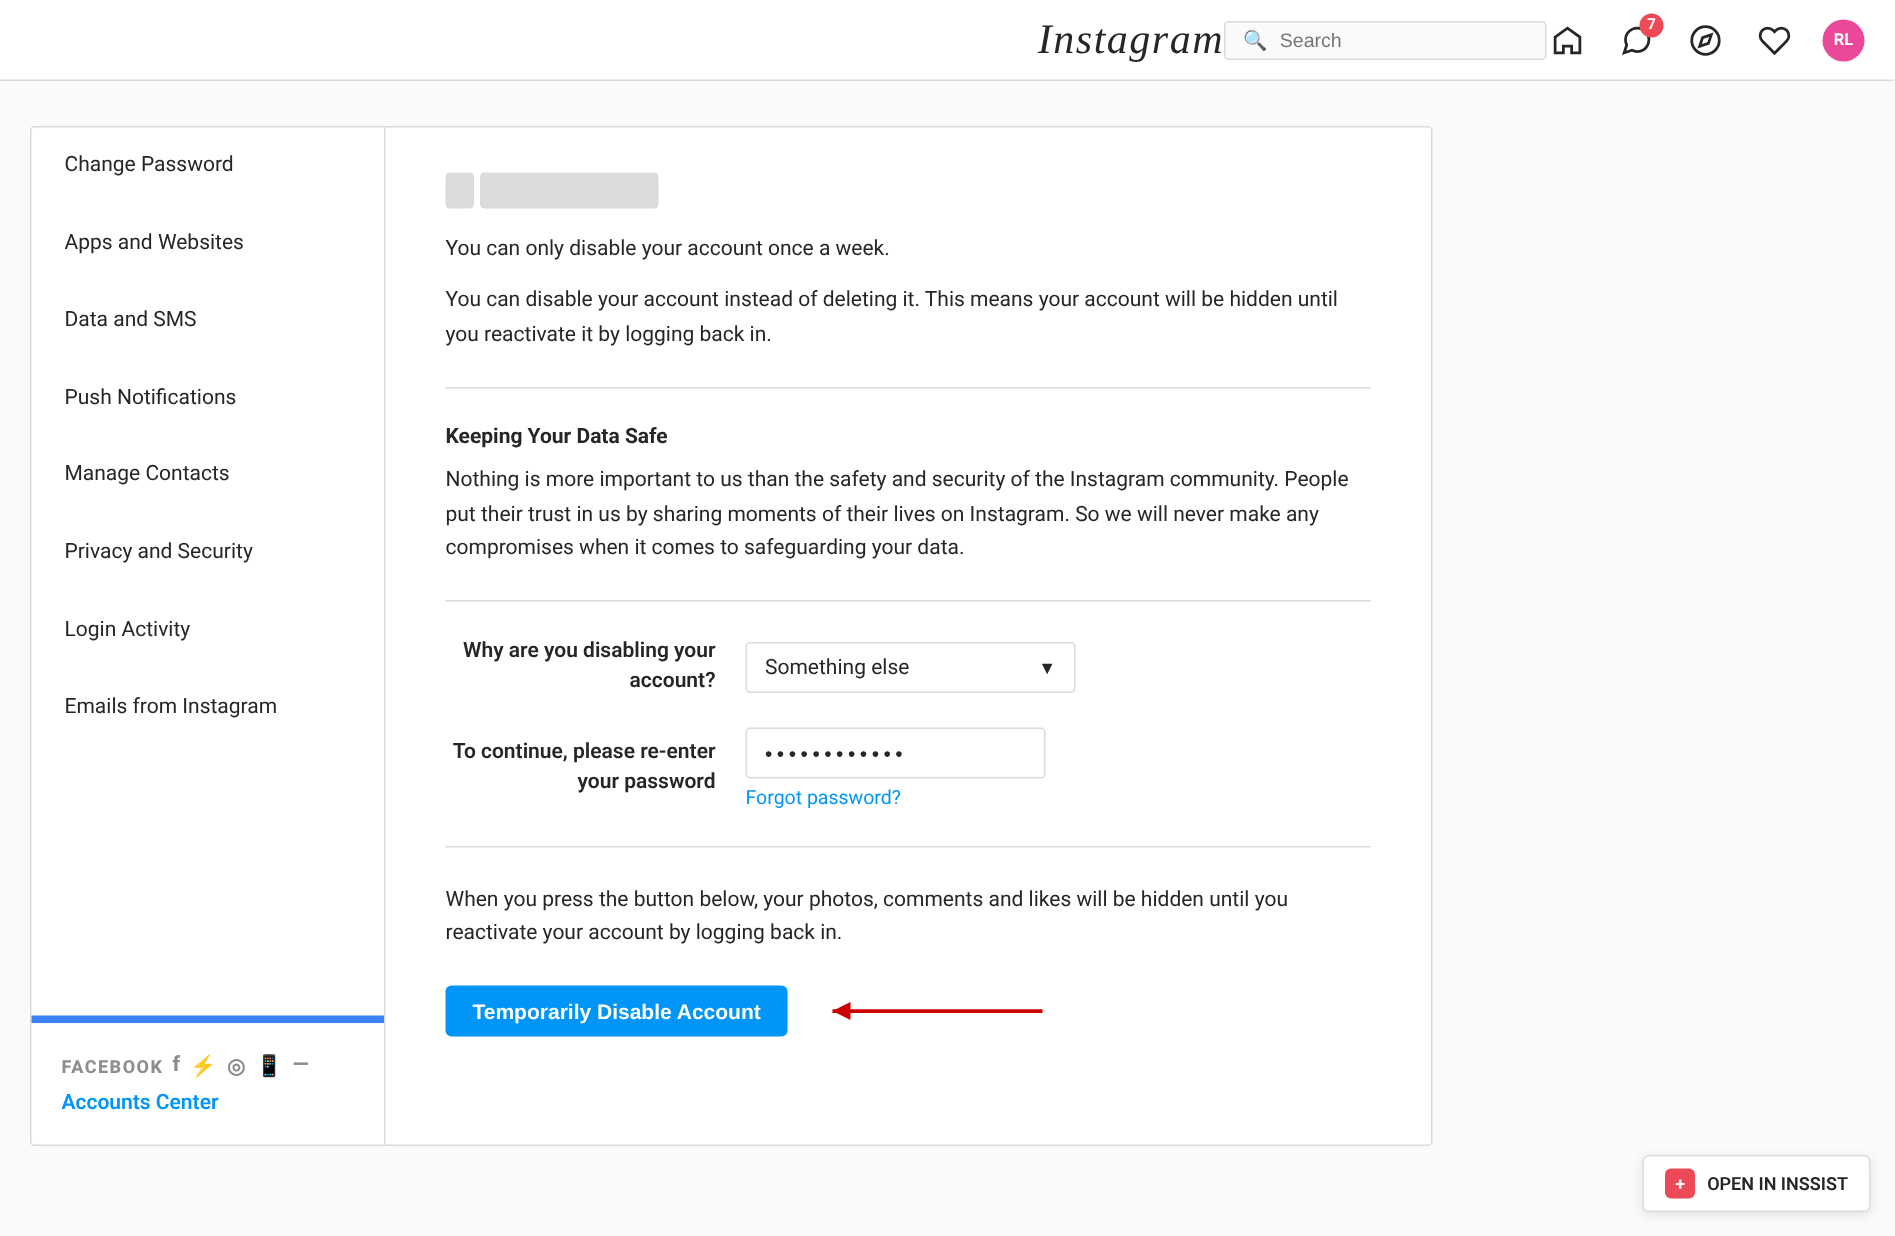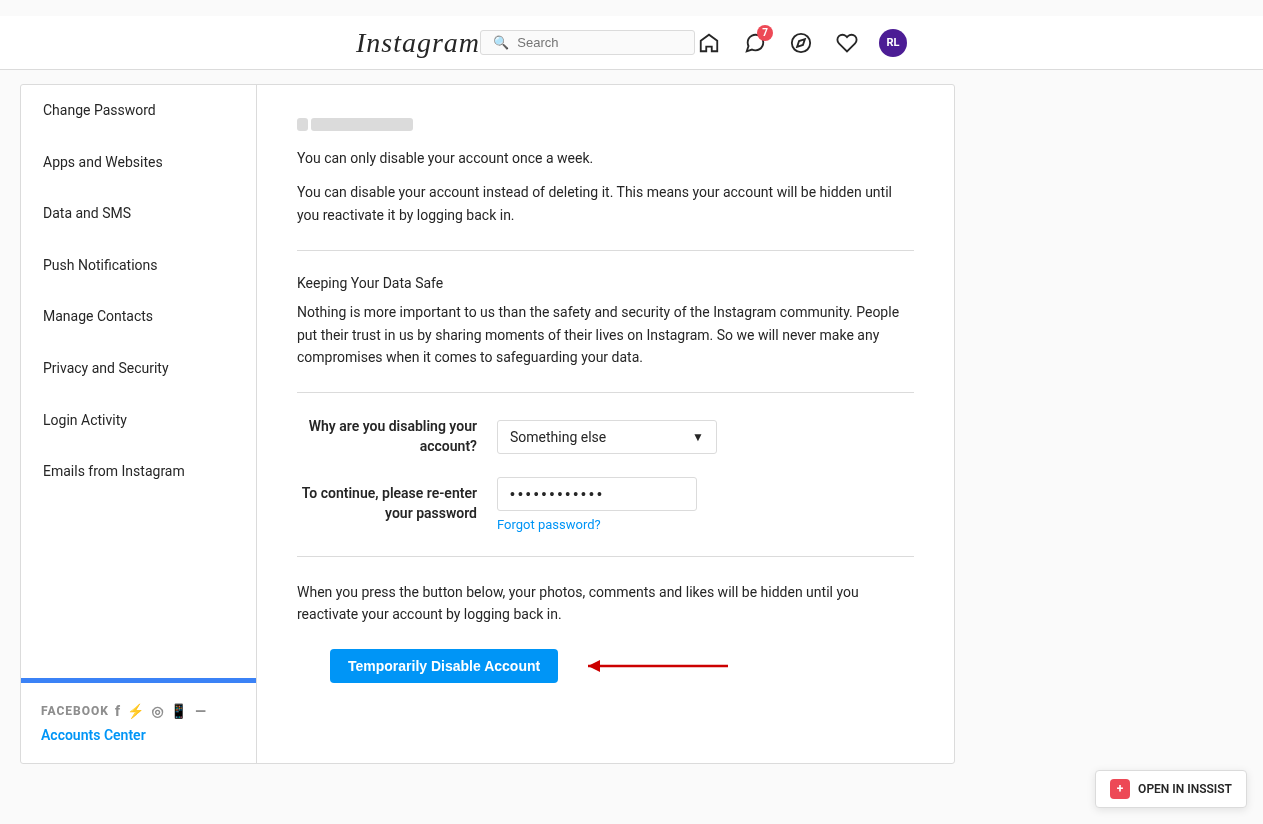--- a/index.html
+++ b/index.html
@@ -5,24 +5,24 @@
     * { box-sizing: border-box; margin: 0; padding: 0; }
     body { font-family: -apple-system, BlinkMacSystemFont, 'Segoe UI', Roboto, sans-serif; background: #fafafa; color: #262626; font-size: 14px; }
 
     
     .header {
       background: #fff;
       border-bottom: 1px solid #dbdbdb;
       height: 54px;
       display: flex;
       align-items: center;
-      justify-content: center;
+      justify-content: flex-end;
       padding: 0 20px;
       position: fixed;
-      top: 16px;
+      top: 0;
       left: 0;
       right: 0;
       z-index: 100;
     }
     .header-logo {
       font-family: 'Billabong', cursive;
       font-size: 28px;
       font-weight: normal;
       letter-spacing: 1px;
       font-style: italic;
@@ -72,21 +72,21 @@
       width: 16px;
       height: 16px;
       display: flex;
       align-items: center;
       justify-content: center;
     }
     .avatar-circle {
       width: 28px;
       height: 28px;
       border-radius: 50%;
-      background: #4c1d95;
+      background: #ec4899;
       display: flex;
       align-items: center;
       justify-content: center;
       color: white;
       font-size: 11px;
       font-weight: bold;
       overflow: hidden;
     }
 
     
@@ -158,36 +158,36 @@
     }
     .greeting {
       font-size: 14px;
       color: #262626;
       margin-bottom: 16px;
     }
     .greeting span {
       background: #dbdbdb;
       border-radius: 3px;
       color: transparent;
-      font-size: 11px;
+      font-size: 20px;
     }
     .info-text {
       font-size: 14px;
       color: #262626;
       line-height: 1.6;
       margin-bottom: 12px;
     }
     .divider {
       border: none;
       border-top: 1px solid #dbdbdb;
       margin: 24px 0;
     }
     .section-title {
       font-size: 14px;
-      font-weight: 400;
+      font-weight: 700;
       color: #262626;
       margin-bottom: 10px;
     }
     .section-body {
       font-size: 14px;
       color: #262626;
       line-height: 1.6;
       margin-bottom: 24px;
     }
 
@@ -258,21 +258,20 @@
     .disable-btn {
       background: #0095f6;
       color: #fff;
       border: none;
       border-radius: 4px;
       padding: 9px 18px;
       font-size: 14px;
       font-weight: 600;
       cursor: pointer;
       white-space: nowrap;
-      margin-left: 33px;
     }
     .arrow-indicator {
       display: flex;
       align-items: center;
     }
 
     
     .inssist-btn {
       position: fixed;
       bottom: 16px;

